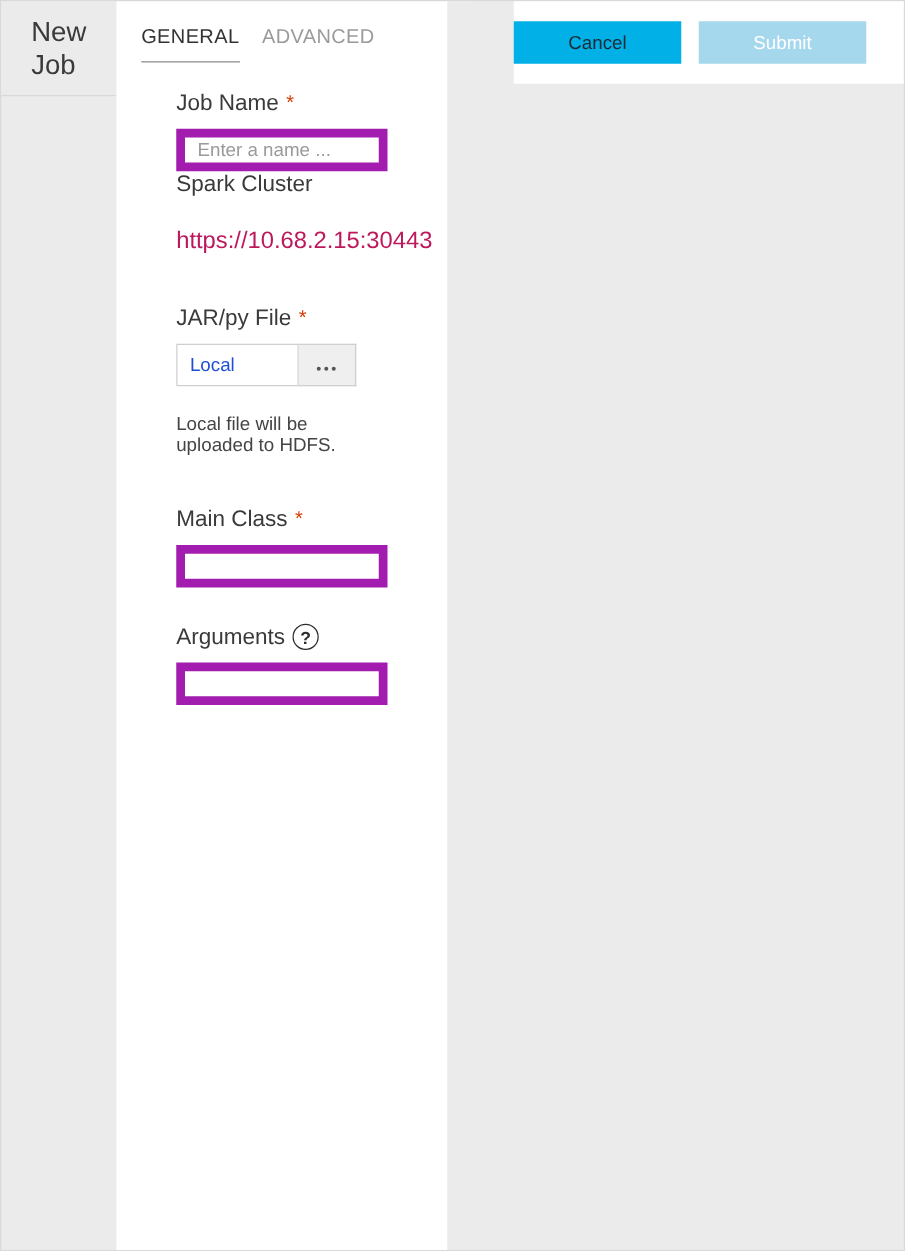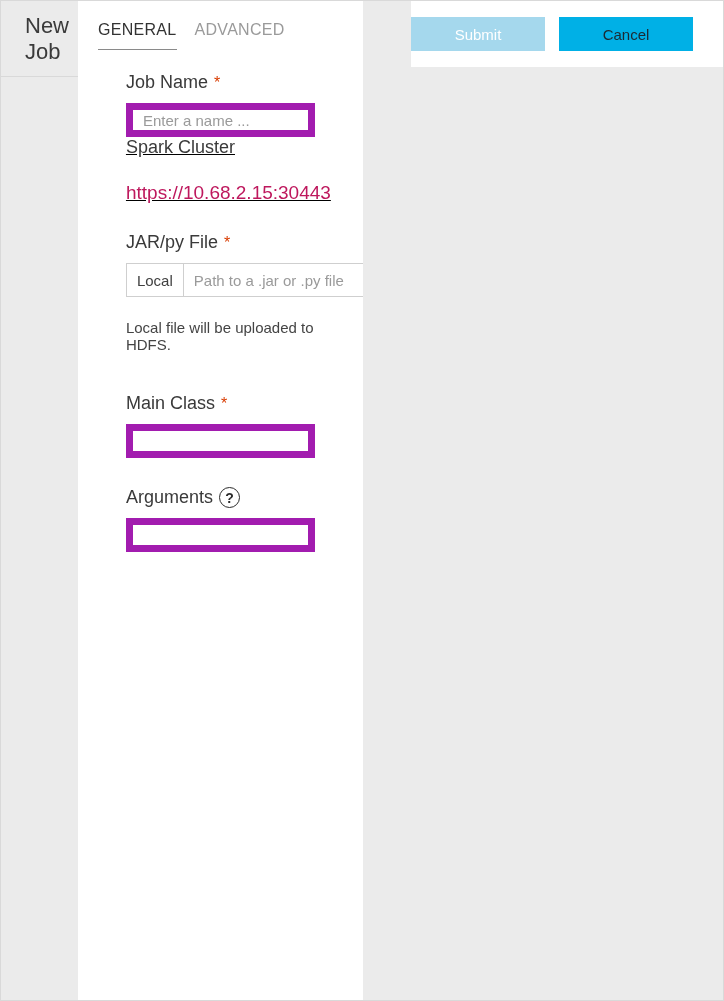--- a/index.html
+++ b/index.html
@@ -75,21 +75,21 @@
       font-size: 19px;
       color: #be185d;
       padding: 6px 0 0 0;
     }
     .jar-row { display: flex; }
     .local-select {
       width: 98px; height: 34px;
       border: 1px solid #cfcfcf;
       padding: 0 10px;
       font-size: 15px;
-      color: #404040;
+      color: #1d4ed8;
       display: flex; align-items: center;
       background: #fff;
     }
     .jar-path {
       flex: 1 1 auto; height: 34px;
       border: 1px solid #cfcfcf; border-left: none;
       padding: 0 10px; font-size: 15px;
       color: #333; background: #fff;
     }
     .jar-path::placeholder { color: #9a9a9a; }
@@ -108,21 +108,21 @@
     }
     .help-icon {
       display: inline-flex; align-items: center; justify-content: center;
       width: 21px; height: 21px;
       border: 1.7px solid #2b2b2b;
       border-radius: 50%;
       font-size: 14px; font-weight: 600;
       margin-left: 6px; color: #2b2b2b;
       line-height: 1;
     }
-    .spacer-after-cluster { margin-bottom: 28px; text-decoration: underline; }
+    .spacer-after-cluster { margin-bottom: 40px; }
     .spacer-after-hint { margin-bottom: 40px; }
     .spacer-main-args { margin-bottom: 29px; }
 
     .status-strip {
       height: 22px;
       background: #d0d0d0;
       margin: 0 30px 0 0;
     }
     .footer {
       height: 66px;
@@ -184,21 +184,20 @@
 
         <div class="group" style="margin-bottom:0;">
           <div class="field-label">
             <span>JAR/py File</span>
             <span class="req-star">*</span>
           </div>
           <div class="jar-row">
             <div class="local-select">
               <span>Local</span>
             </div>
-            <input class="jar-path" type="text" placeholder="Path to a .jar or .py file" style="">
             <div class="browse-btn">
               <span>
                 <svg width="18" height="6" viewBox="0 0 18 6">
                   <circle cx="3" cy="3" r="1.6" fill="#555"></circle>
                   <circle cx="9" cy="3" r="1.6" fill="#555"></circle>
                   <circle cx="15" cy="3" r="1.6" fill="#555"></circle>
                 </svg>
               </span>
             </div>
           </div>
@@ -221,16 +220,16 @@
           <input class="text-input" type="text" style="">
         </div>
       </div>
     </div>
     <div class="right-gutter"></div>
   </div>
 
   <div class="status-strip"></div>
 
   <div class="footer">
+    <button class="btn cancel">Cancel</button>
     <button class="btn submit">Submit</button>
-    <button class="btn cancel">Cancel</button>
   </div>
 </div>
 
 </body></html>

